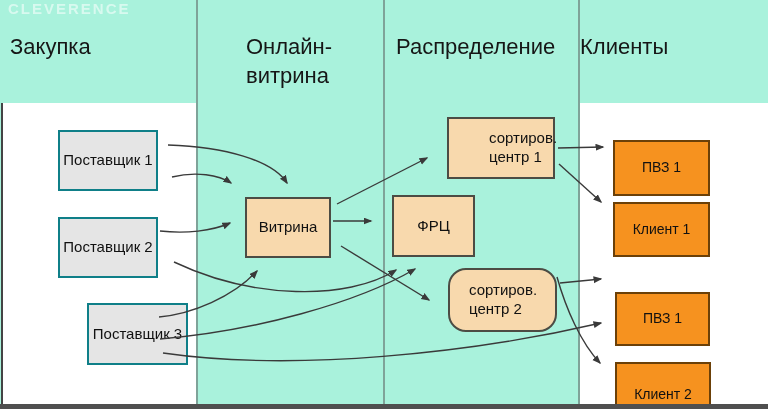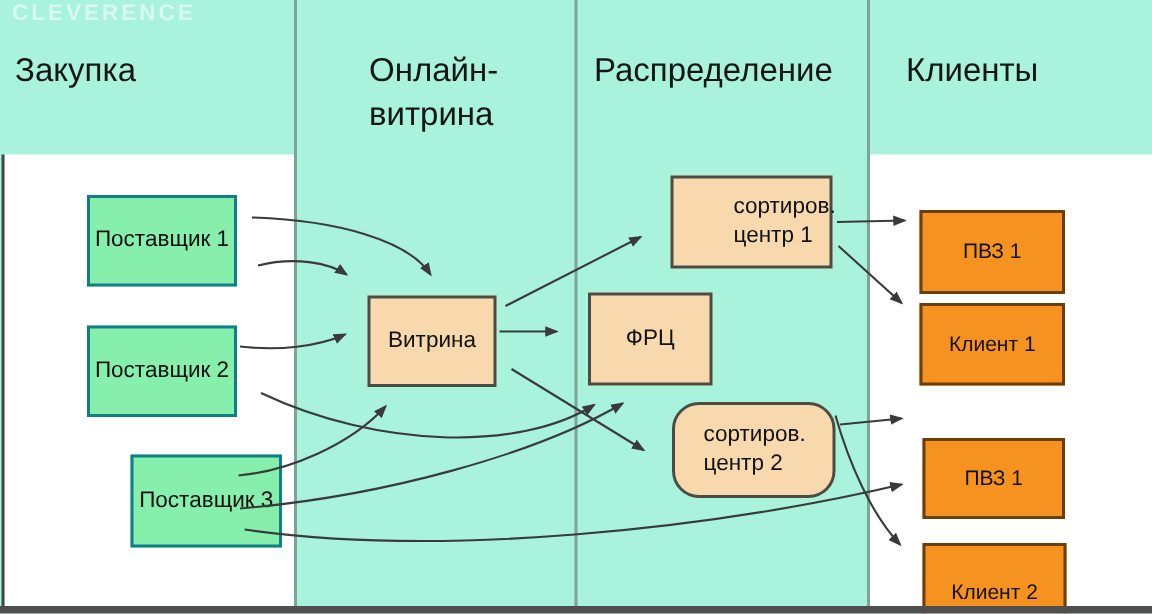--- a/index.html
+++ b/index.html
@@ -9,21 +9,21 @@
     font-family:"Liberation Sans", sans-serif;
     color:#111;
   }
   .white-panel{position:absolute;background:#ffffff;top:103px;bottom:5px;}
   .divider{position:absolute;top:0;bottom:5px;width:2px;background:#7fa399;}
   .col-header{position:absolute;font-size:22px;line-height:29px;color:#161616;white-space:pre-line;margin-top:24px;}
   .node{
     position:absolute;display:flex;align-items:center;justify-content:center;
     text-align:center;box-sizing:border-box;line-height:1.25;
   }
-  .node.teal{background:#86efac;border:2px solid #0f7f88;font-size:15px;}
+  .node.teal{background:#e5e5e5;border:2px solid #0f7f88;font-size:15px;}
   .node.peach{background:#f8d9ad;border:2px solid #4c4c44;font-size:15px;}
   .node.peach.small{font-size:15px;justify-content:flex-start;text-align:left;padding-left:19px;}
   .node.orange{background:#f6921f;border:2px solid #6b4008;font-size:14px;margin-top:24px;}
   #watermark{
     position:absolute;left:8px;top:0px;font-size:15px;font-weight:bold;
     letter-spacing:2px;color:rgba(255,255,255,0.55);
   }
   #arrows{position:absolute;left:0;top:0;pointer-events:none;}
   #bottom-strip{position:absolute;left:0;right:0;bottom:0;height:5px;background:#4f4f4f;}
   #left-edge{position:absolute;left:1px;top:103px;bottom:5px;width:2px;background:#444;}
@@ -39,21 +39,21 @@
 
   <div class="divider" style="left:196px;"></div>
   <div class="divider" style="left:383px;"></div>
   <div class="divider" style="left:578px;"></div>
 
   <div id="watermark">CLEVERENCE</div>
 
   <div class="col-header" style="left:10px;top:8px;">Закупка</div>
   <div class="col-header" style="left:246px;top:8px;width:112px;">Онлайн-витрина</div>
   <div class="col-header" style="left:396px;top:8px;">Распределение</div>
-  <div class="col-header" style="left:604px;top:8px;">Клиенты</div>
+  <div class="col-header" style="left:580px;top:8px;">Клиенты</div>
 
   <div class="node teal" style="left:58px;top:130px;width:100px;height:61px;">Поставщик 1</div>
   <div class="node teal" style="left:58px;top:217px;width:100px;height:61px;">Поставщик 2</div>
   <div class="node teal" style="left:56px;top:303px;width:101px;height:62px;margin-left:31px;">Поставщик 3</div>
 
   <div class="node peach" style="left:245px;top:197px;width:86px;height:61px;">Витрина</div>
   <div class="node peach" style="left:392px;top:195px;width:83px;height:62px;">ФРЦ</div>
   <div class="node peach small" style="left:447px;top:117px;width:108px;height:62px;padding-left:40px;">сортиров. центр 1</div>
   <div class="node peach small" style="left:448px;top:268px;width:109px;height:64px;border-radius:18px;">сортиров. центр 2</div>
 

